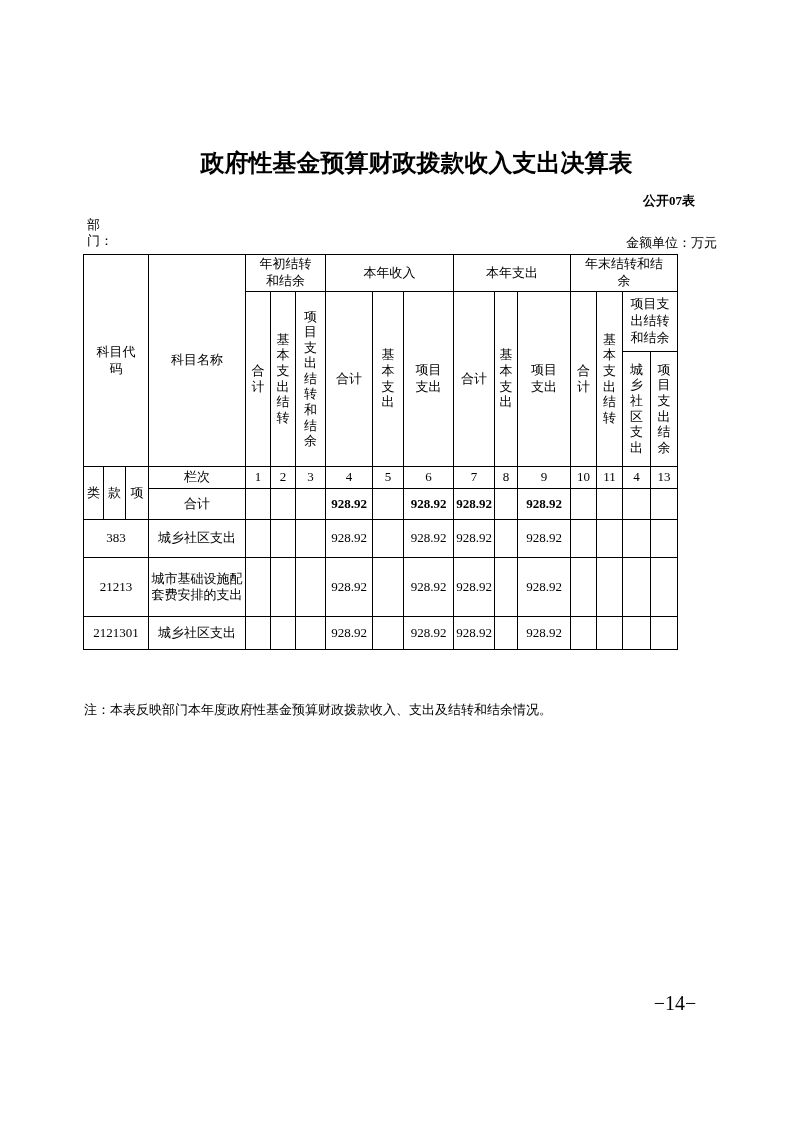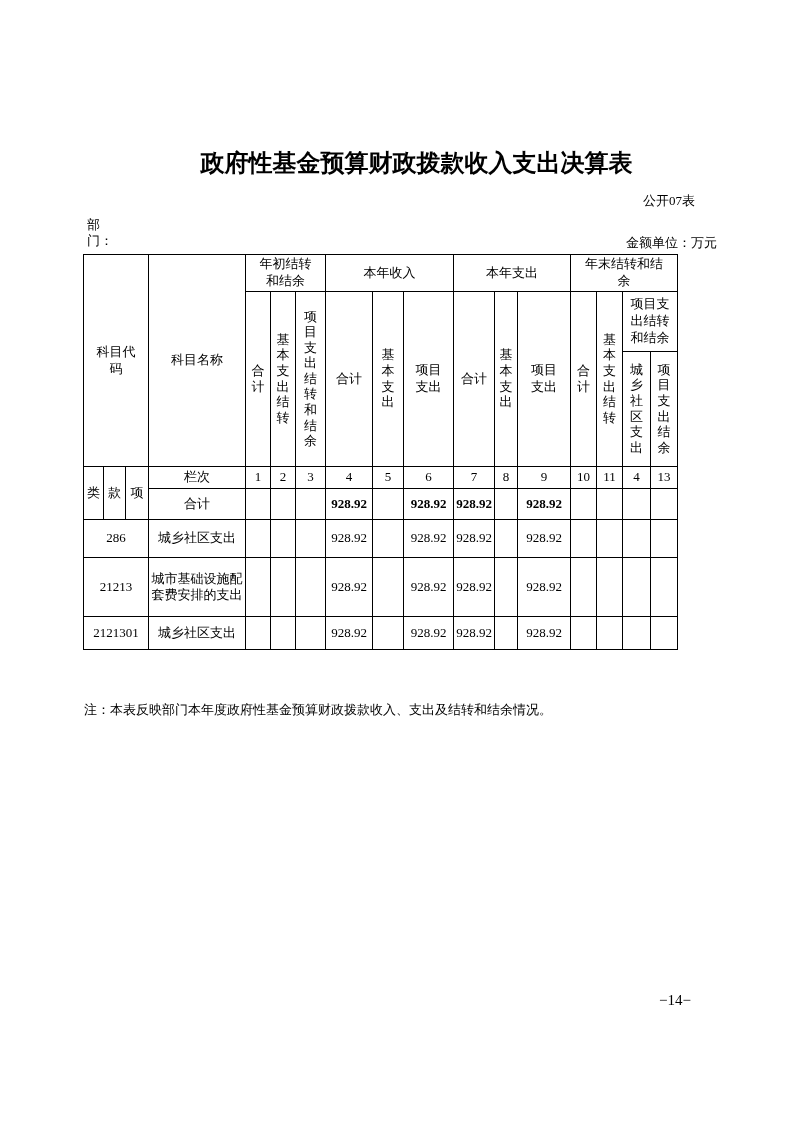--- a/index.html
+++ b/index.html
@@ -1,38 +1,38 @@
 <!DOCTYPE html>
 <html><head>
 <meta charset="utf-8">
 <style>
   html,body{margin:0;padding:0;background:#888;}
   .page{position:relative;width:793px;height:1122px;background:#ffffff;margin:0 auto;
         font-family:"Liberation Serif","DejaVu Serif",serif;color:#000;overflow:hidden;}
   .title{position:absolute;top:147px;left:0;width:100%;text-align:center;
          font-size:24px;font-weight:bold;
          font-family:"Liberation Sans","DejaVu Sans",sans-serif;padding-left:20px;}
-  .form-no{position:absolute;top:192px;right:98px;font-size:13px;}
+  .form-no{position:absolute;top:192px;right:98px;font-size:13px;font-weight:bold;}
   .dept{position:absolute;top:217px;left:87px;width:26px;font-size:13px;line-height:1.25;word-break:break-all;}
   .unit{position:absolute;top:234px;right:76px;font-size:13px;}
   table.budget{position:absolute;top:254px;left:83px;width:595px;
                border-collapse:collapse;table-layout:fixed;}
   .budget td,.budget th{border:1px solid #000;padding:0;font-size:13px;font-weight:normal;
                text-align:center;vertical-align:middle;overflow:hidden;line-height:1.25;}
   .v{display:inline-block;width:14px;line-height:1.2;word-break:break-all;}
   .wrap{display:inline-block;line-height:1.3;word-break:break-all;}
   .w27{width:27px}.w40{width:40px}.w42{width:42px}.w54{width:54px}.w80{width:80px}
   .num{text-align:right;padding-right:3px;font-size:12.5px;}
   .total-row .num{font-weight:bold;}
   .code-cell{text-align:left;padding-left:4px;}
   .nm{text-align:left;padding-left:3px;}
   .small{font-size:10px;}
   .colnum{font-size:12.5px;}
   .note{position:absolute;top:656px;left:84px;font-size:13px;margin-top:45px;}
-  .pageno{position:absolute;top:992px;left:639px;width:72px;text-align:center;font-size:15px;}
+  .pageno{position:absolute;top:992px;left:639px;width:72px;text-align:center;font-size:20px;}
 </style>
 </head>
 <body>
 
 <div class="page">
 
   <div class="title">政府性基金预算财政拨款收入支出决算表</div>
   <div class="form-no">公开07表</div>
   <div class="dept">部门：</div>
   <div class="unit">金额单位：万元</div>
@@ -119,21 +119,21 @@
       <td class="num">928.92</td>
       <td class="num"></td>
       <td class="num">928.92</td>
       <td class="num"></td>
       <td class="num"></td>
       <td class="num"></td>
       <td class="num"></td>
     </tr>
 
     <tr style="height:38px">
-      <td colspan="3" class="code-cell">286</td>
+      <td colspan="3" class="code-cell">383</td>
       <td class="nm">城乡社区支出</td>
       <td class="num"></td>
       <td class="num"></td>
       <td class="num"></td>
       <td class="num">928.92</td>
       <td class="num"></td>
       <td class="num">928.92</td>
       <td class="num">928.92</td>
       <td class="num"></td>
       <td class="num">928.92</td>

